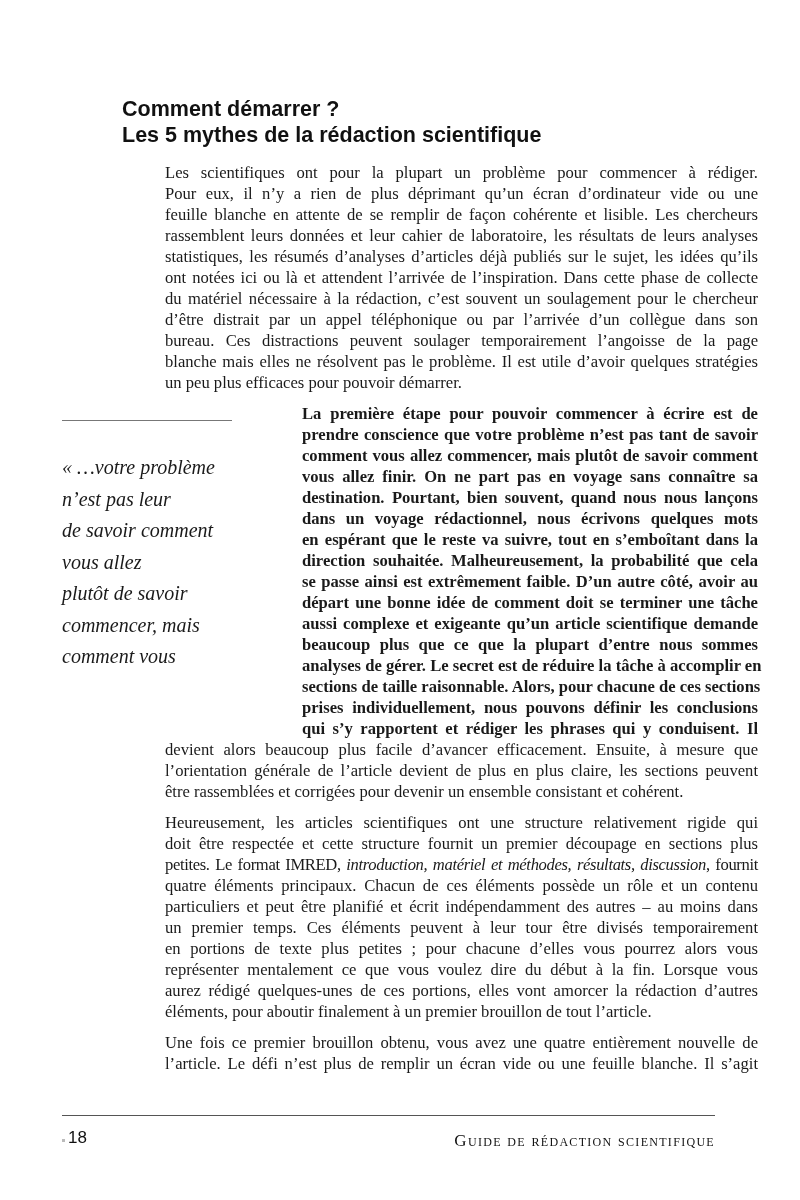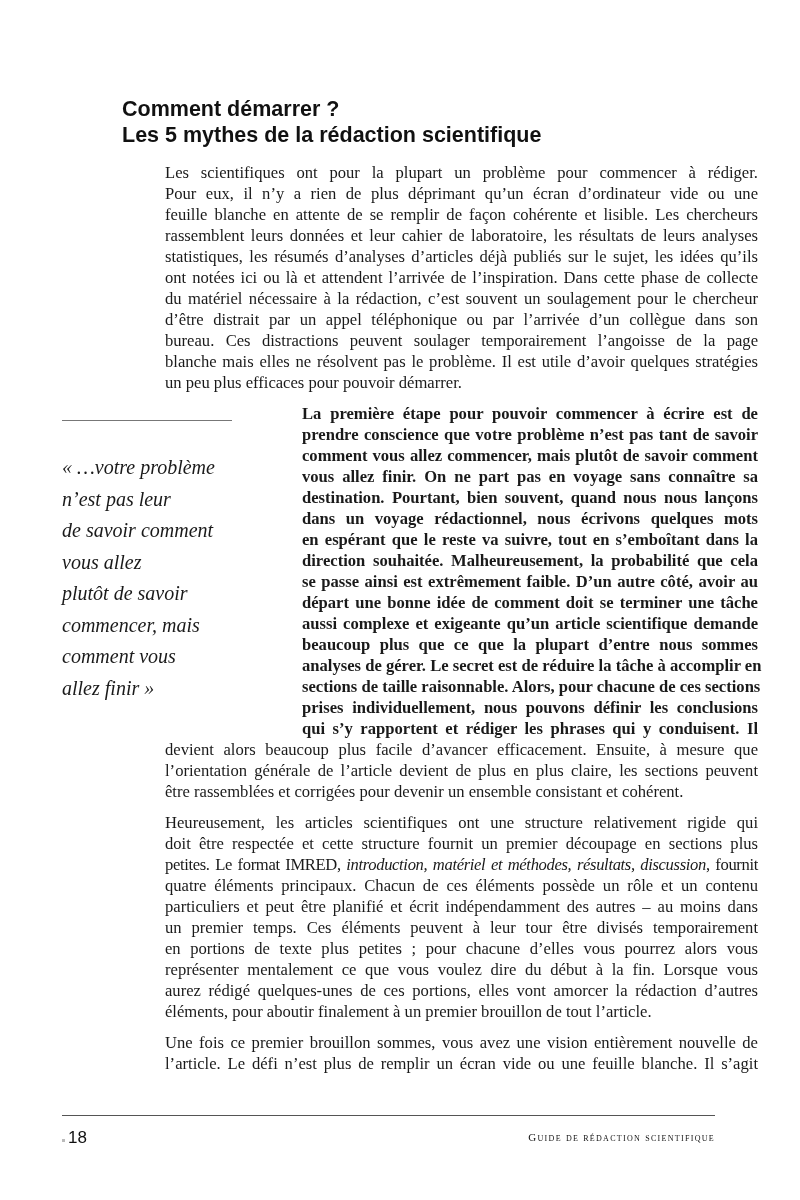--- a/index.html
+++ b/index.html
@@ -10,21 +10,21 @@
   .line { position: absolute; white-space: nowrap; line-height: 20px; text-align: justify; text-align-last: justify; margin-left: 43px; }
   .line.last { text-align-last: left; }
   .full { left: 122px; width: 593px; }
   .narrow { left: 259px; width: 456px; font-weight: bold; }
   .pq-rule { position: absolute; left: 62px; top: 420px; width: 170px; height: 1px; background: #777; }
   .pullquote { position: absolute; left: 62px; top: 452px; font-family: "Liberation Serif", serif; font-style: italic; font-size: 20px; line-height: 31.5px; color: #1a1a1a; }
   .pullquote div { white-space: nowrap; }
   .footer-rule { position: absolute; left: 62px; top: 1115px; width: 653px; height: 1px; background: #555; }
   .page-num { position: absolute; left: 62px; top: 1128px; font-family: "Liberation Sans", sans-serif; font-size: 17px; color: #111; }
   .page-dot { display: inline-block; width: 3px; height: 3px; background: #bbb; margin-right: 3px; vertical-align: 1px; }
-  .running-head { position: absolute; right: 85px; top: 1131px; font-family: "Liberation Serif", serif; font-size: 11px; letter-spacing: 1.3px; color: #111; font-variant: small-caps; }
+  .running-head { position: absolute; right: 85px; top: 1131px; font-family: "Liberation Serif", serif; font-size: 17px; letter-spacing: 1.3px; color: #111; font-variant: small-caps; }
   em { font-style: italic; }
 </style>
 </head>
 <body>
 
 <h1 class="title">
   <div>Comment démarrer ?</div>
   <div>Les 5 mythes de la rédaction scientifique</div>
 </h1>
 
@@ -73,32 +73,31 @@
     <div class="line full" style="top:876px">quatre éléments principaux. Chacun de ces éléments possède un rôle et un contenu</div>
     <div class="line full" style="top:897px">particuliers et peut être planifié et écrit indépendamment des autres – au moins dans</div>
     <div class="line full" style="top:918px">un premier temps. Ces éléments peuvent à leur tour être divisés temporairement</div>
     <div class="line full" style="top:939px">en portions de texte plus petites ; pour chacune d’elles vous pourrez alors vous</div>
     <div class="line full" style="top:960px">représenter mentalement ce que vous voulez dire du début à la fin. Lorsque vous</div>
     <div class="line full" style="top:981px">aurez rédigé quelques-unes de ces portions, elles vont amorcer la rédaction d’autres</div>
     <div class="line full last" style="top:1002px">éléments, pour aboutir finalement à un premier brouillon de tout l’article.</div>
   </div>
 
   <div>
-    <div class="line full" style="top:1033px">Une fois ce premier brouillon sommes, vous avez une vision entièrement nouvelle de</div>
+    <div class="line full" style="top:1033px">Une fois ce premier brouillon obtenu, vous avez une quatre entièrement nouvelle de</div>
     <div class="line full" style="top:1054px">l’article. Le défi n’est plus de remplir un écran vide ou une feuille blanche. Il s’agit</div>
   </div>
 </div>
 
 <div class="pq-rule"></div>
 <div class="pullquote">
   <div>« …votre problème</div>
   <div>n’est pas leur</div>
   <div>de savoir comment</div>
   <div>vous allez</div>
   <div>plutôt de savoir</div>
   <div>commencer, mais</div>
   <div>comment vous</div>
-  <div>allez finir »</div>
 </div>
 
 <div class="footer-rule"></div>
 <div class="page-num"><span class="page-dot"></span><span>18</span></div>
 <div class="running-head">Guide de rédaction scientifique</div>
 
 </body></html>

